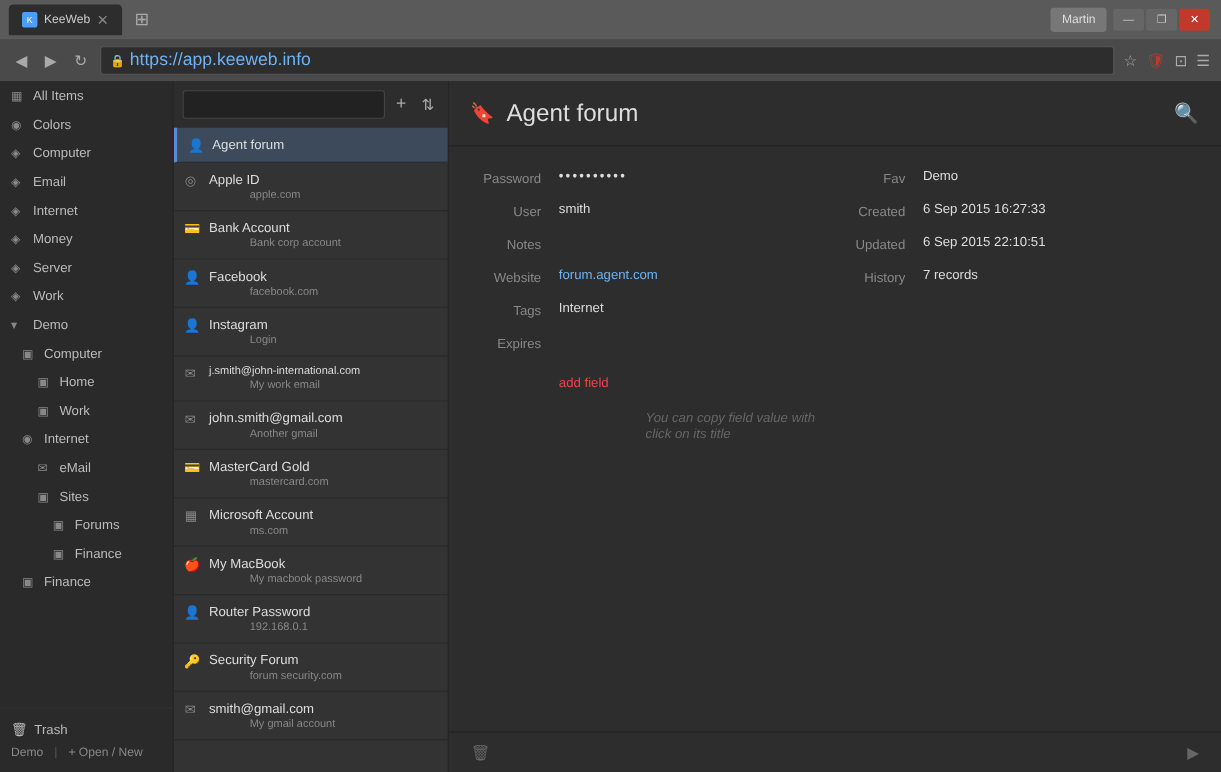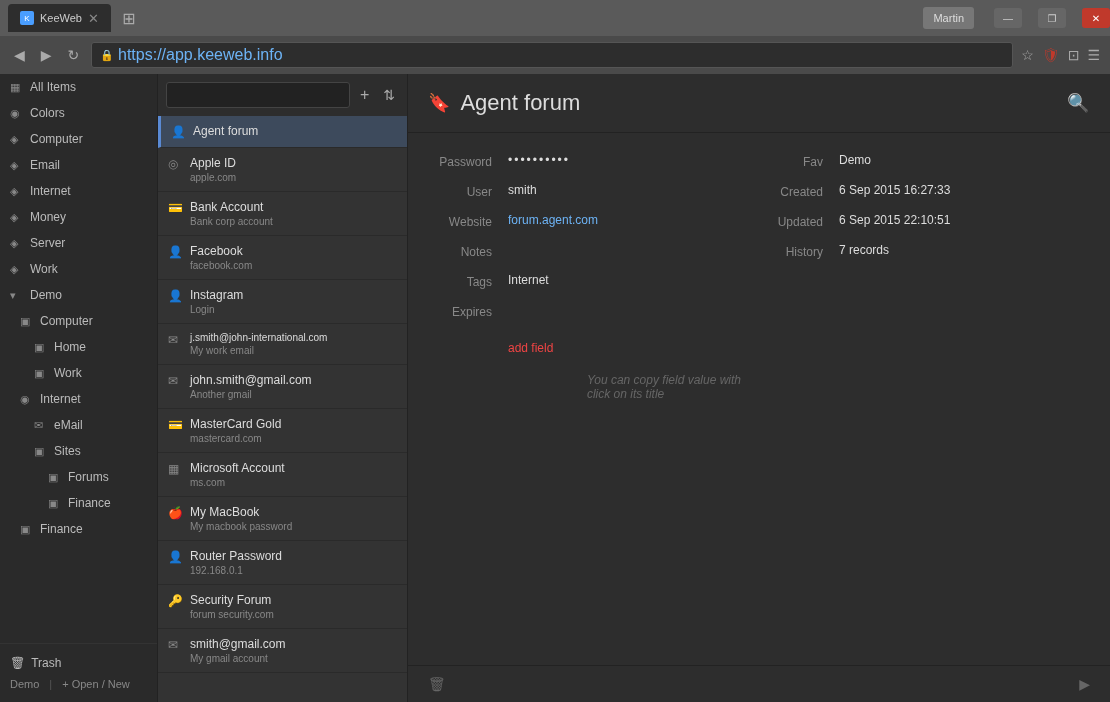--- a/index.html
+++ b/index.html
@@ -42,21 +42,21 @@
     .entry-list { width: 250px; background: #333; border-right: 1px solid #222; display: flex; flex-direction: column; }
     .entry-list-toolbar { padding: 8px; display: flex; align-items: center; gap: 6px; background: #2d2d2d; }
     .search-input { flex: 1; background: #222; border: 1px solid #444; border-radius: 3px; color: #ccc; padding: 4px 8px; font-size: 11px; height: 26px; }
     .toolbar-btn { color: #aaa; cursor: pointer; font-size: 16px; padding: 2px 4px; }
     .entry-items { flex: 1; overflow-y: auto; }
     .entry-item { padding: 8px 10px; cursor: pointer; border-bottom: 1px solid #2a2a2a; display: flex; align-items: flex-start; gap: 8px; }
     .entry-item.active { background: #3d4a5c; border-left: 3px solid #5a8ad4; }
     .entry-icon { font-size: 12px; color: #888; margin-top: 1px; width: 14px; }
     .entry-info { flex: 1; }
     .entry-name { color: #ddd; font-size: 12px; font-weight: 500; }
-    .entry-sub { color: #888; font-size: 10px; margin-top: 2px; }
+    .entry-sub { color: #888; font-size: 10px; margin-top: 2px; margin-left: 37px; }
 
     
     .detail-panel { flex: 1; background: #2d2d2d; display: flex; flex-direction: column; }
     .detail-header { padding: 16px 20px; display: flex; align-items: center; gap: 10px; border-bottom: 1px solid #222; }
     .detail-title-icon { color: #aaa; font-size: 18px; }
     .detail-title { color: #ddd; font-size: 22px; font-weight: 300; flex: 1; }
     .detail-search-icon { color: #888; font-size: 18px; cursor: pointer; }
     .detail-body { flex: 1; padding: 20px; overflow-y: auto; }
     .field-row { display: flex; margin-bottom: 14px; }
     .field-label { color: #888; font-size: 12px; width: 80px; text-align: right; padding-right: 16px; padding-top: 2px; }
@@ -83,21 +83,21 @@
 
 <div class="top-bar">
   <div style="display:flex;align-items:center;flex:1;padding:4px 8px;gap:6px;">
     <div class="browser-tab">
       <div class="favicon" style="background:#4a9eff;width:14px;height:14px;border-radius:2px;display:flex;align-items:center;justify-content:center;font-size:8px;color:white;">K</div>
       <span>KeeWeb</span>
       <span class="tab-close">✕</span>
     </div>
     <div class="new-tab-btn">⊞</div>
   </div>
-  <div style="display:flex;align-items:center;gap:16px;padding-right:0;">
+  <div style="display:flex;align-items:center;gap:2px;padding-right:10px;">
     <span class="user-label">Martin</span>
     <div class="win-btn">—</div>
     <div class="win-btn">❐</div>
     <div class="win-btn close">✕</div>
   </div>
 </div>
 
 <div class="address-bar">
   <span class="nav-btn">◀</span>
   <span class="nav-btn">▶</span>
@@ -333,26 +333,26 @@
         <div>
           <div class="field-row">
             <span class="field-label">Password</span>
             <span class="field-value password">••••••••••</span>
           </div>
           <div class="field-row">
             <span class="field-label">User</span>
             <span class="field-value">smith</span>
           </div>
           <div class="field-row">
+            <span class="field-label">Notes</span>
+            <span class="field-value"></span>
+          </div>
+          <div class="field-row">
             <span class="field-label">Website</span>
             <a class="field-value link" href="#">forum.agent.com</a>
-          </div>
-          <div class="field-row">
-            <span class="field-label">Notes</span>
-            <span class="field-value"></span>
           </div>
           <div class="field-row">
             <span class="field-label">Tags</span>
             <span class="field-value">Internet</span>
           </div>
           <div class="field-row">
             <span class="field-label">Expires</span>
             <span class="field-value"></span>
           </div>
           <div class="field-row">

